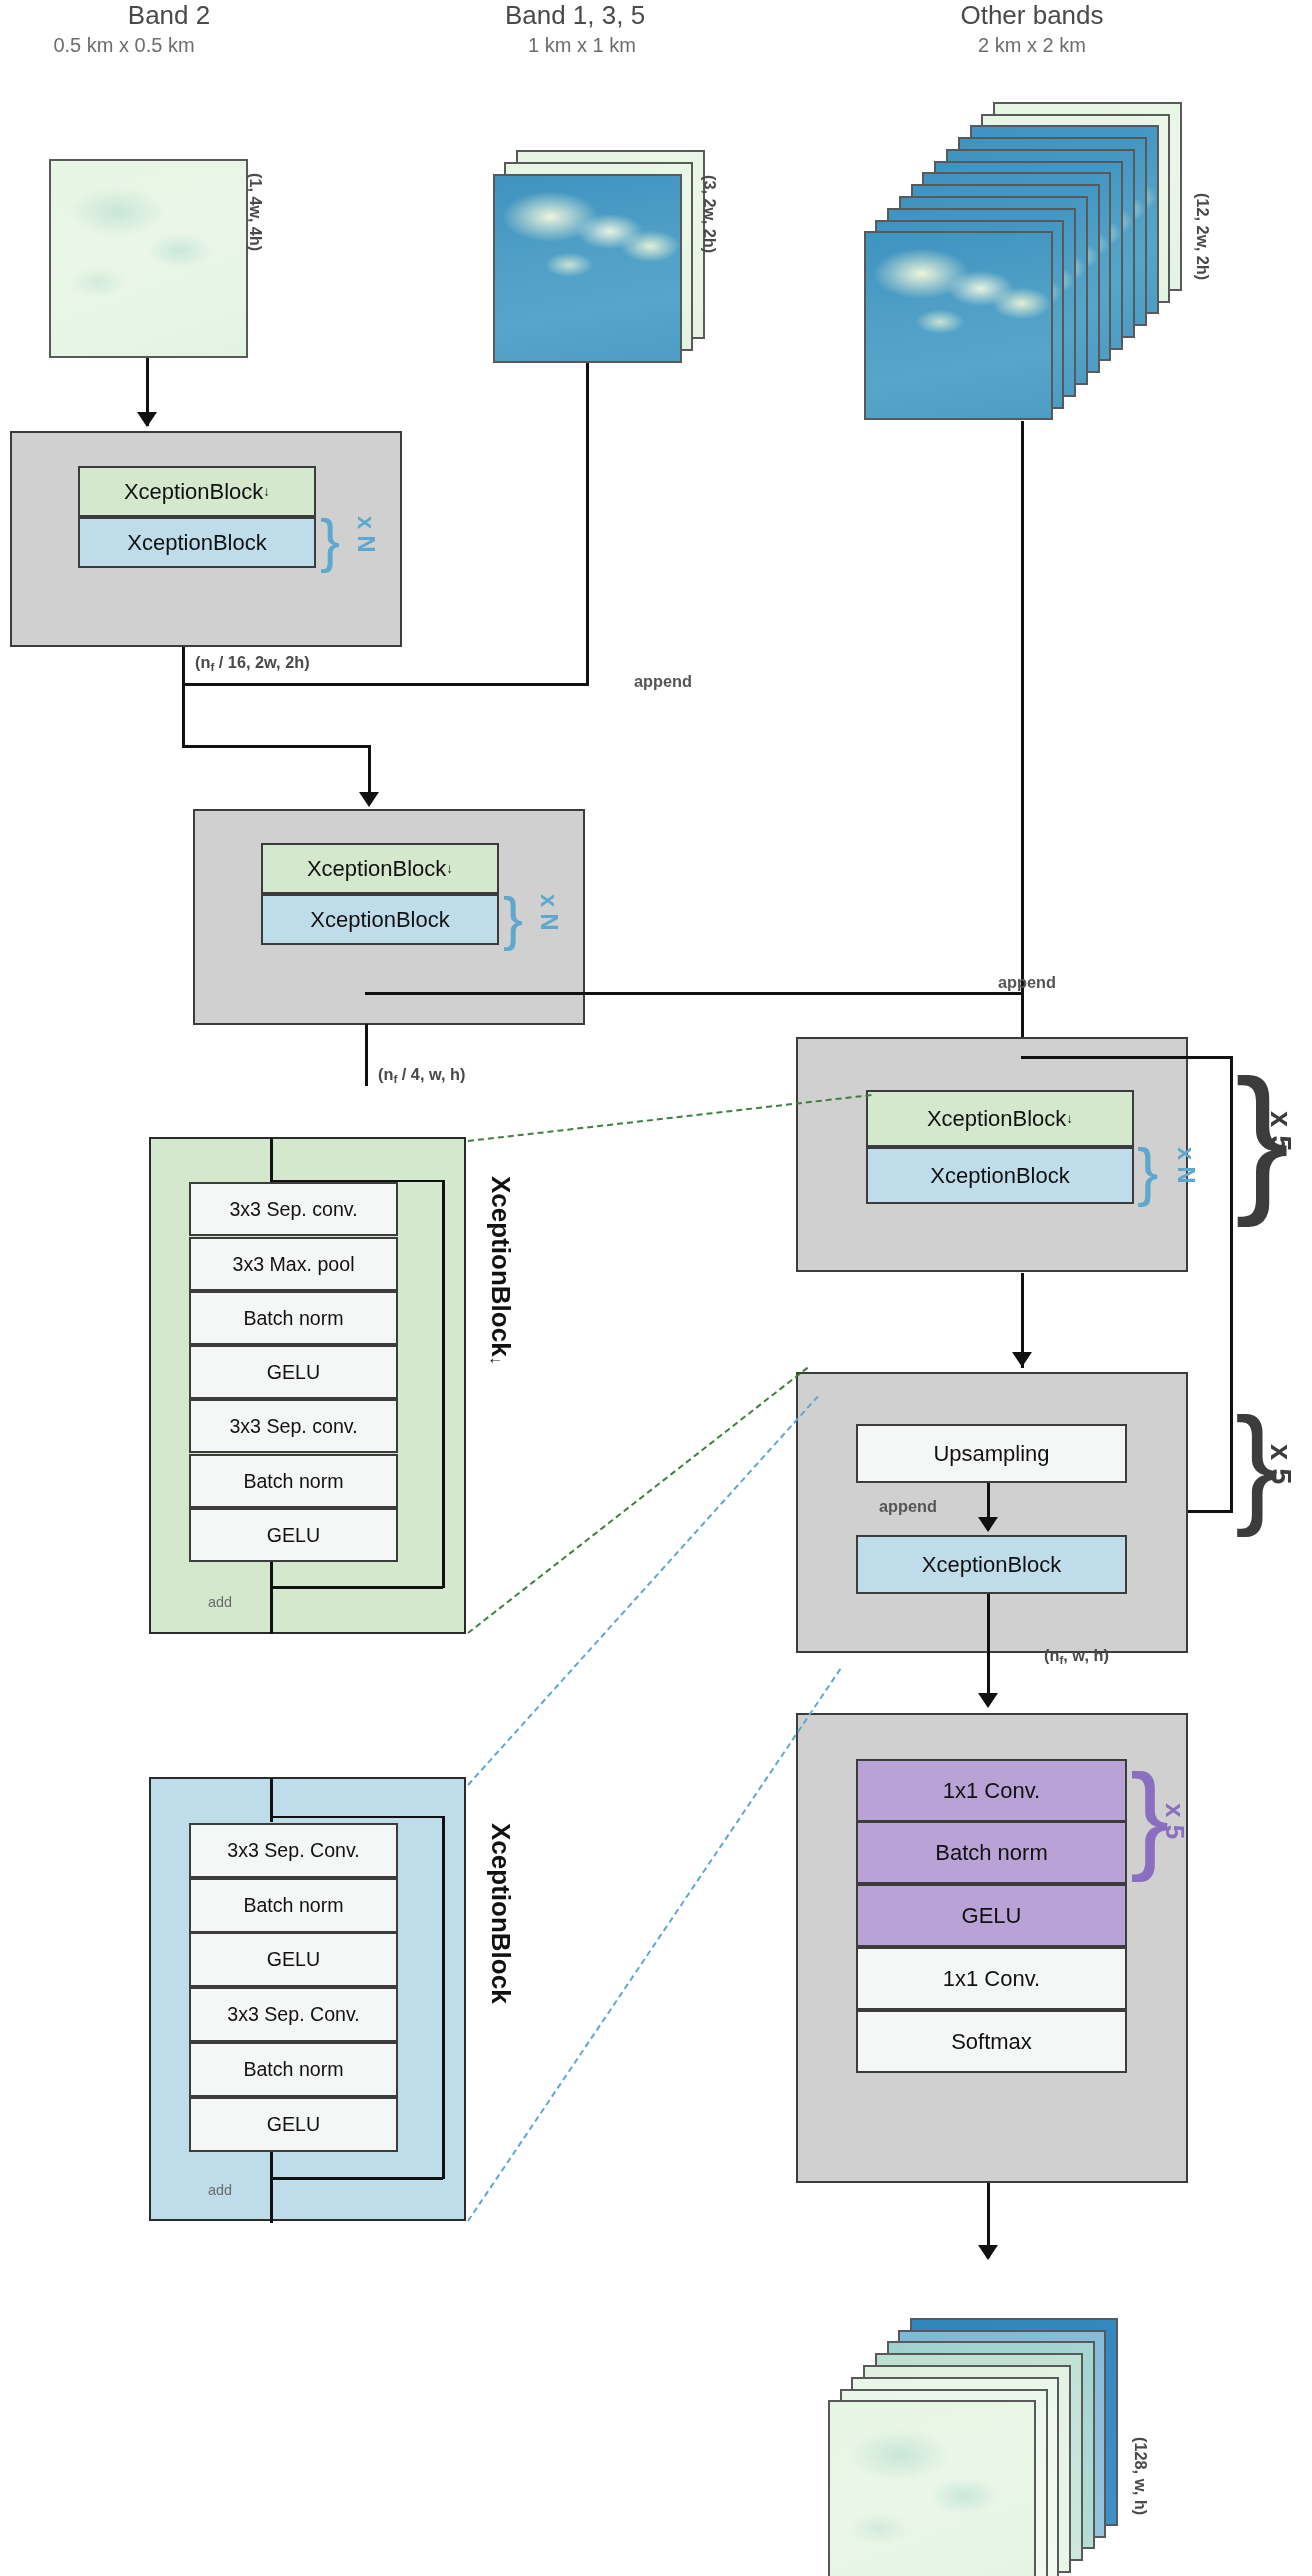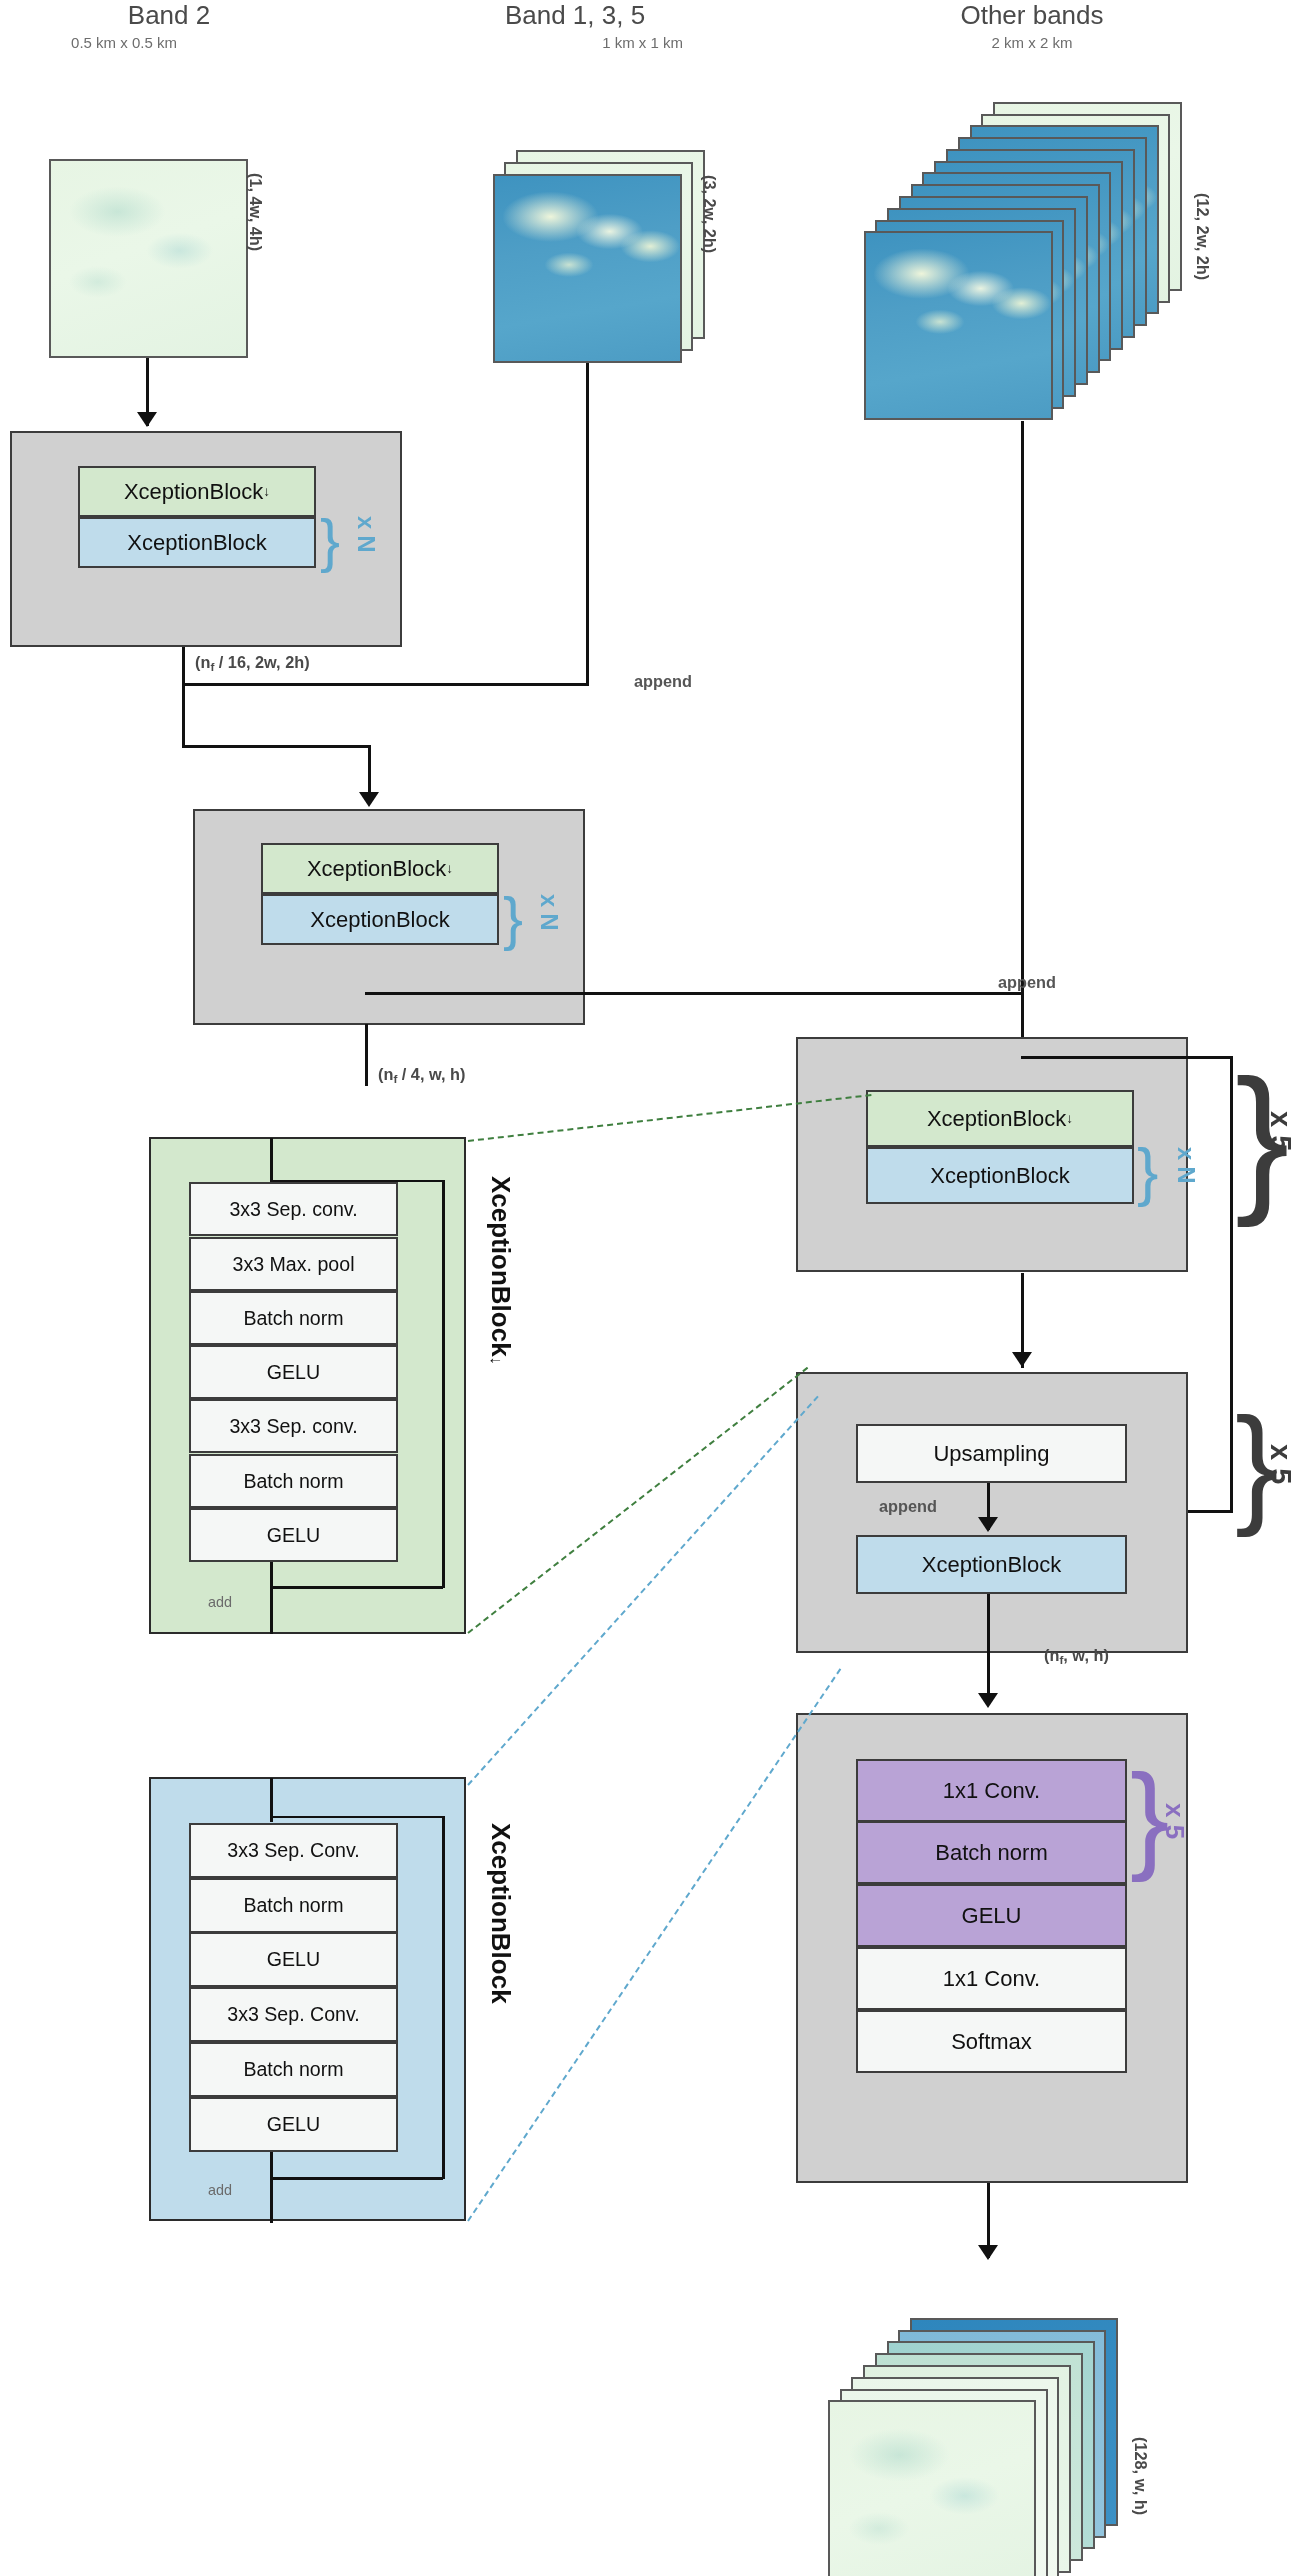--- a/index.html
+++ b/index.html
@@ -2,21 +2,21 @@
 <html style="font-size:10.5px"><head>
 <meta charset="utf-8">
 <style>
   html,body{margin:0;padding:0;background:#ffffff;}
   body{font-family:"Liberation Sans",sans-serif;color:#404040;}
   #stage{position:relative;width:1312px;height:2576px;background:#fff;overflow:hidden;}
   .abs{position:absolute;}
 
   
   .col-title{font-size:26px;color:#4a4a4a;text-align:center;white-space:nowrap;}
-  .col-sub{font-size:15px;color:#6d6d6d;text-align:center;white-space:nowrap;}
+  .col-sub{font-size:20px;color:#6d6d6d;text-align:center;white-space:nowrap;}
 
   
   .shape-rot{font-size:16.3px;font-weight:bold;color:#4a4a4a;white-space:nowrap;
              transform:rotate(90deg);transform-origin:left top;}
   .shape-inline{font-size:16.3px;font-weight:bold;color:#4a4a4a;white-space:nowrap;}
   .sub{font-size:0.72em;vertical-align:-0.22em;}
 
   
   .card{position:absolute;border:2px solid #595959;box-sizing:border-box;}
   .card.sat{background:
@@ -82,21 +82,21 @@
 </style>
 </head>
 <body>
 
 <div id="stage">
 
   <div class="abs col-title" style="left:0px;top:0px;width:248px;padding-left:45px;">Band 2</div>
   <div class="abs col-sub" style="left:0px;top:34px;width:248px;">0.5 km x 0.5 km</div>
 
   <div class="abs col-title" style="left:451px;top:0px;width:248px;">Band 1, 3, 5</div>
-  <div class="abs col-sub" style="left:435px;top:34px;width:248px;text-align:right;">1 km x 1 km</div>
+  <div class="abs col-sub" style="left:458px;top:34px;width:248px;">1 km x 1 km</div>
 
   <div class="abs col-title" style="left:895px;top:0px;width:274px;">Other bands</div>
   <div class="abs col-sub" style="left:895px;top:34px;width:274px;">2 km x 2 km</div>
 
   <div class="card grn" style="left:49px;top:159px;width:199px;height:199px;"></div>
   <div class="abs shape-rot" style="left:265px;top:173px;">(1, 4w, 4h)</div>
 
   <div class="ln lnv" style="left:146px;top:358px;height:68px;"></div>
   <div class="ahead" style="left:137px;top:412px;"></div>
 

